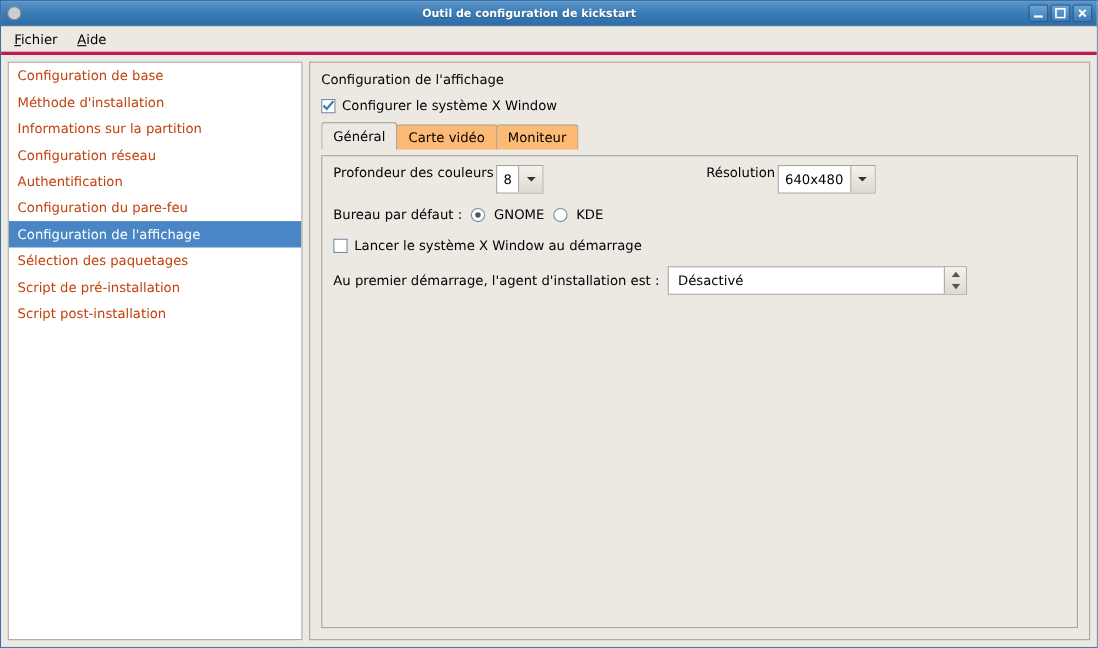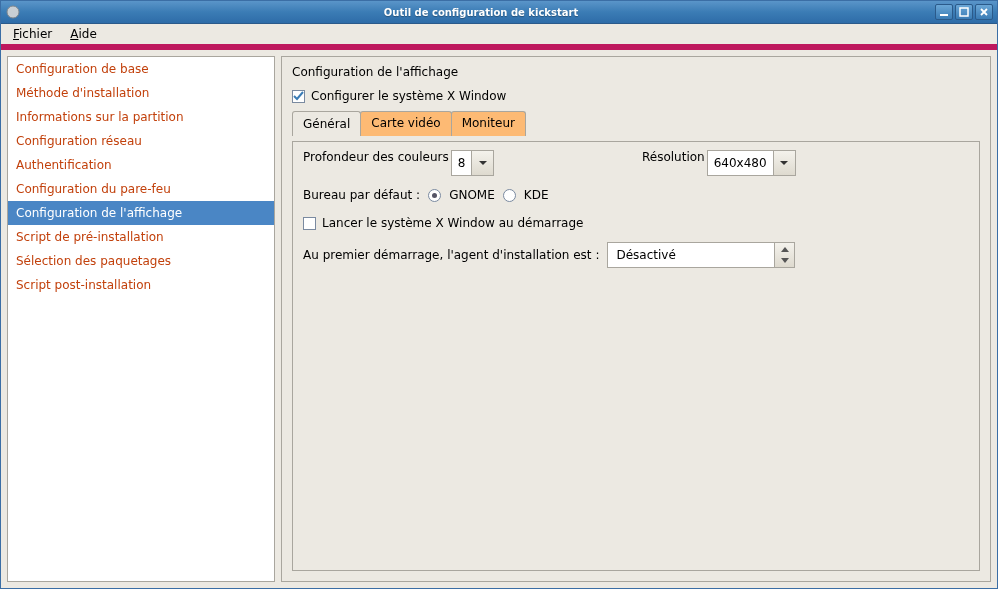--- a/index.html
+++ b/index.html
@@ -46,21 +46,21 @@
   background: linear-gradient(to bottom, #6aa6d6, #3b7cb5);
   border: 1px solid #2b5a8a;
   border-radius: 2px;
   display: inline-flex; align-items: center; justify-content: center;
   cursor: pointer;
 }
 .tb-btn svg { width: 10px; height: 10px; }
 .menubar {
   height: 26px;
   background: #ece9e2;
-  border-bottom: 6px solid #be185d;
+  border-bottom: 3px solid #be185d;
   display: flex;
   align-items: center;
   padding: 0 6px;
   gap: 6px;
 }
 .menu-item {
   padding: 3px 6px;
   cursor: pointer;
 }
 .menu-item .ul { text-decoration: underline; }
@@ -124,20 +124,21 @@
   cursor: pointer;
 }
 .radio.checked::after {
   content: "";
   width: 5px; height: 5px;
   background: #556;
   border-radius: 50%;
 }
 .tabs {
   display: flex;
+  align-items: flex-end;
 }
 .tab {
   padding: 4px 10px;
   border: 1px solid #a9a69e;
   border-bottom: none;
   background: #fdba74;
   border-radius: 3px 3px 0 0;
   margin-right: -1px;
   cursor: pointer;
   position: relative;
@@ -252,22 +253,22 @@
 
   <div class="client">
     <div class="sidebar" id="sidebar">
         <div class="sidebar-item">Configuration de base</div>
         <div class="sidebar-item">Méthode d'installation</div>
         <div class="sidebar-item">Informations sur la partition</div>
         <div class="sidebar-item">Configuration réseau</div>
         <div class="sidebar-item">Authentification</div>
         <div class="sidebar-item">Configuration du pare-feu</div>
         <div class="sidebar-item selected">Configuration de l'affichage</div>
+        <div class="sidebar-item">Sélection des paquetages</div>
         <div class="sidebar-item">Script de pré-installation</div>
-        <div class="sidebar-item">Sélection des paquetages</div>
         <div class="sidebar-item">Script post-installation</div>
       </div>
 
     <div class="main">
       <div class="section-title">Configuration de l'affichage</div>
 
       <div class="checkbox-row">
         <span class="checkbox checked">
           <svg viewBox="0 0 11 11">
               <path d="M1 5 L4 8 L10 1" stroke="#3b7cb5" stroke-width="2" fill="none"></path>
@@ -318,21 +319,21 @@
 
         <div class="checkbox-row">
           <span class="checkbox">
             
           </span>
           <span>Lancer le système X Window au démarrage</span>
         </div>
 
         <div class="row">
           <span>Au premier démarrage, l'agent d'installation est :</span>
-          <div class="select" style="width:188px">
+          <div class="select" style="width:272px">
             <div class="value">Désactivé</div>
             <div class="spin">
               <div>
                   <svg viewBox="0 0 8 6">
                     <path d="M0 6 L4 1 L8 6 Z" fill="#555"></path>
                   </svg>
                 </div>
               <div>
                   <svg viewBox="0 0 8 6">
                     <path d="M0 0 L4 5 L8 0 Z" fill="#555"></path>

